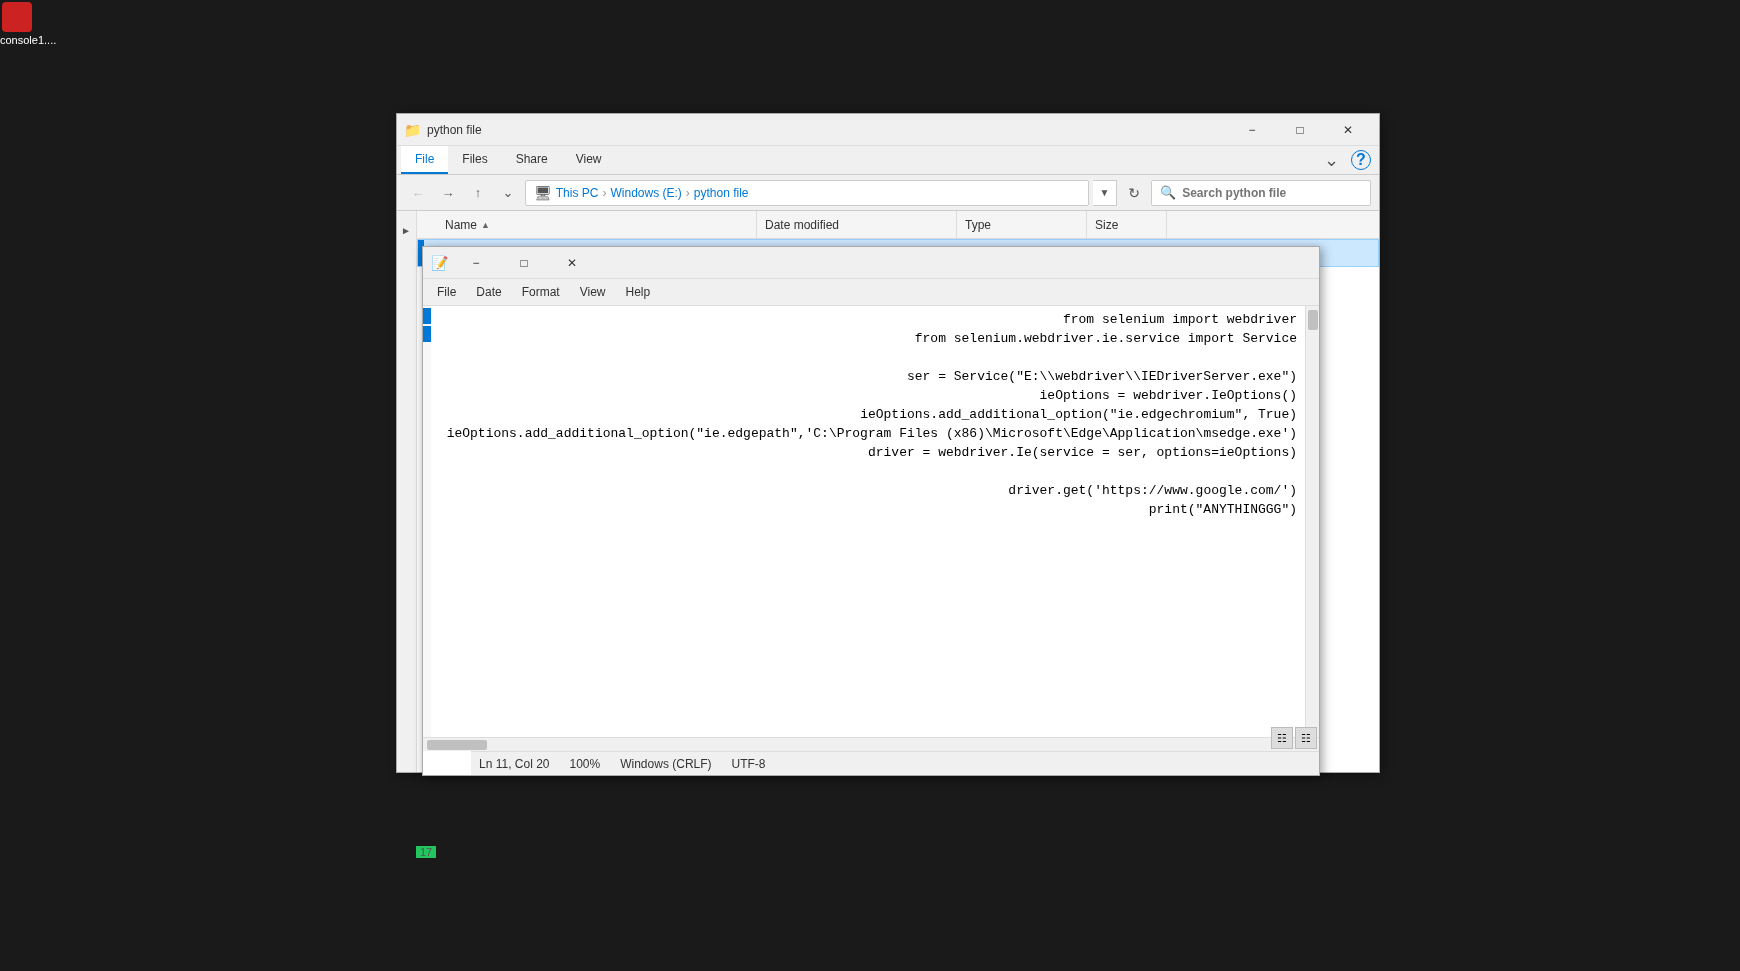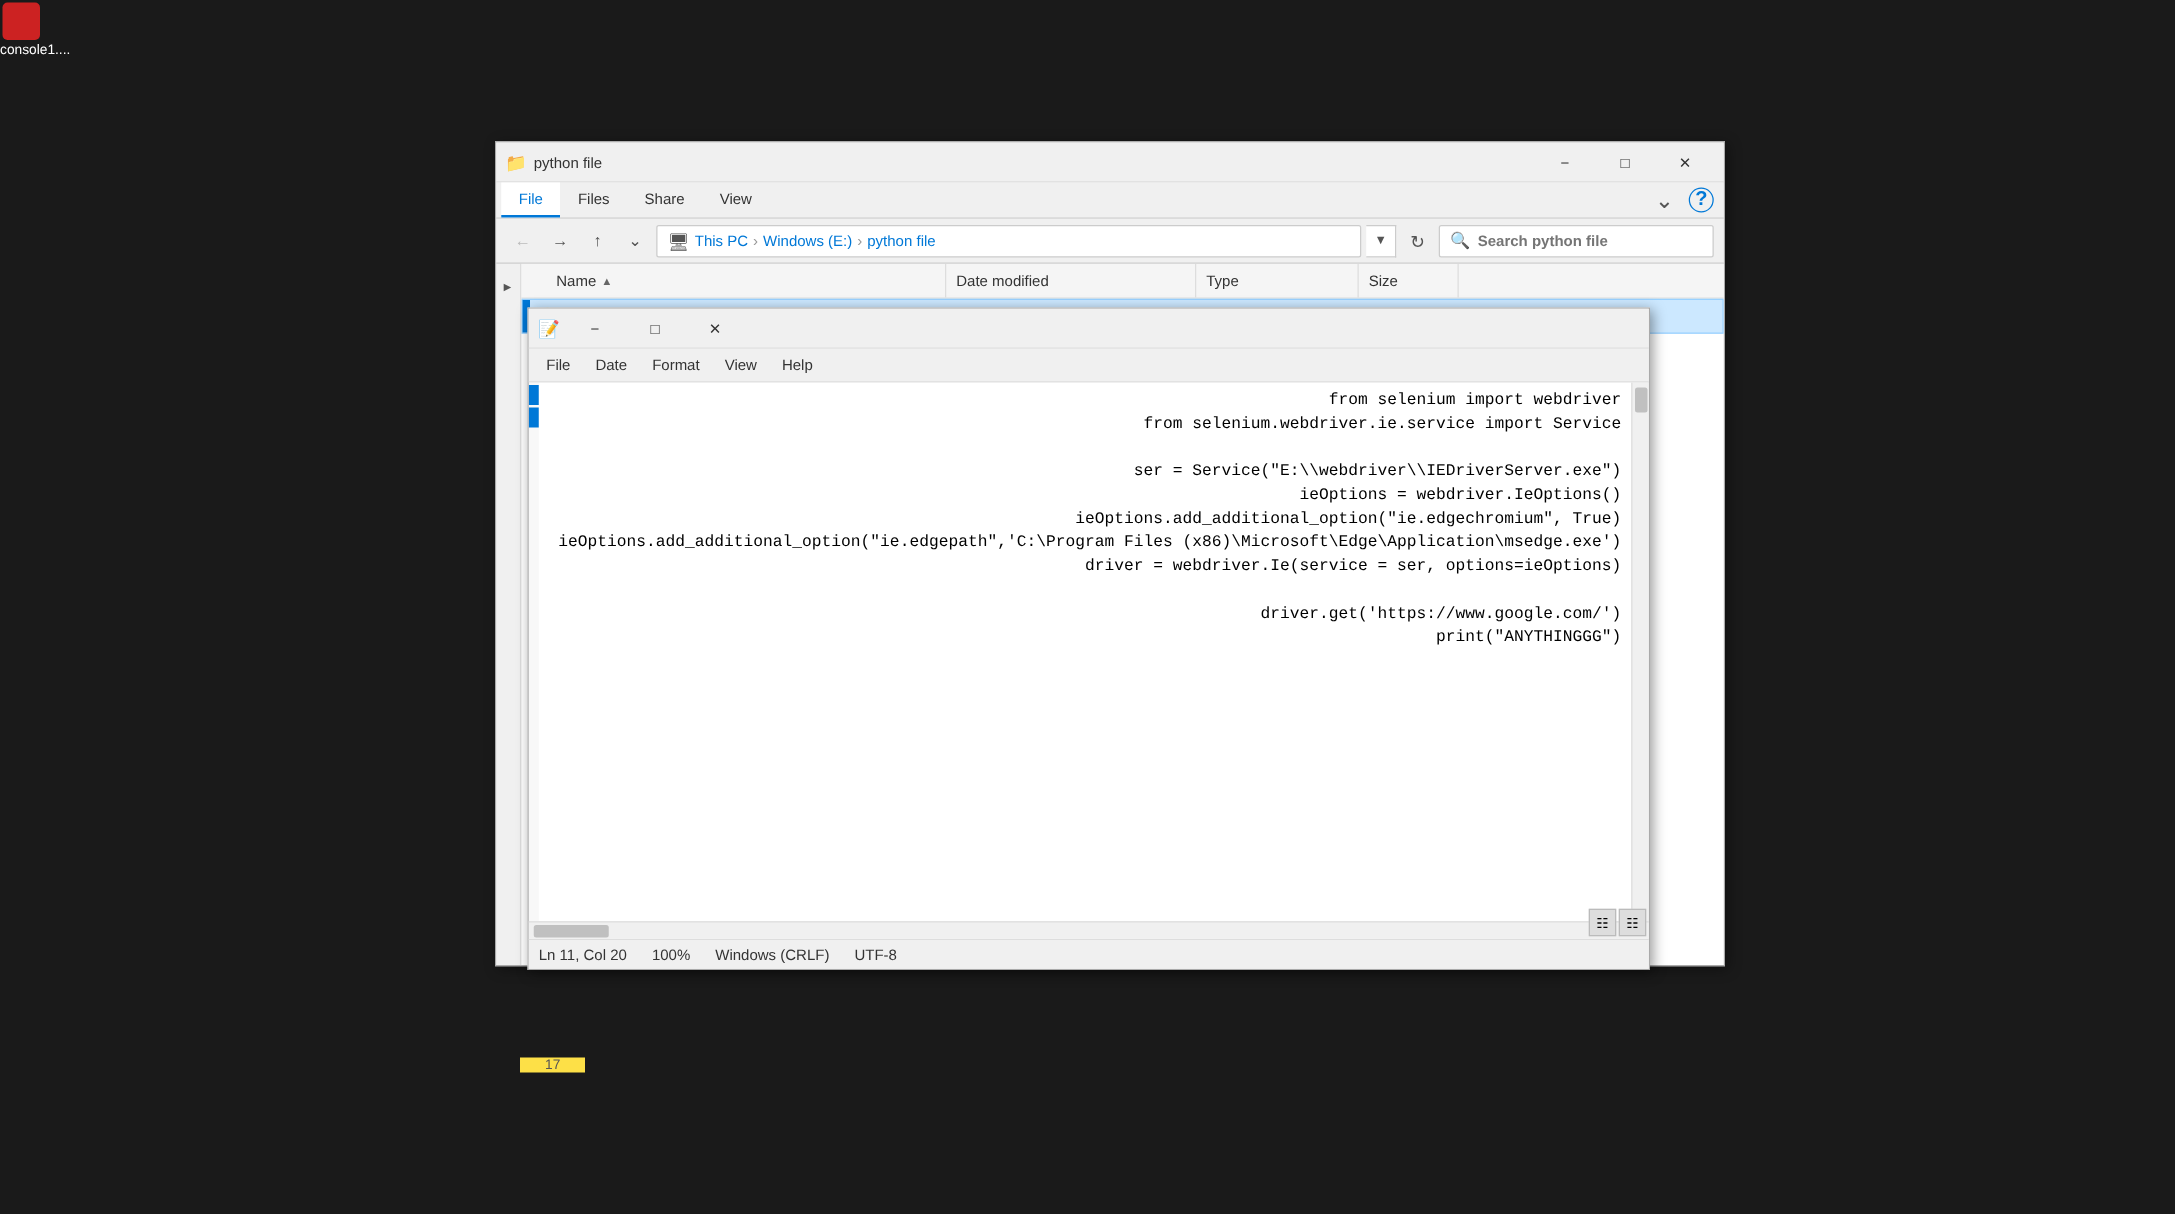--- a/index.html
+++ b/index.html
@@ -389,20 +389,21 @@
       height: 24px;
       background: #f0f0f0;
       border-top: 1px solid #ddd;
       display: flex;
       align-items: center;
       padding: 0 8px;
       flex-shrink: 0;
       font-size: 12px;
       color: #333;
       gap: 20px;
+      margin-left: 48px;
     }
     .status-item {
       display: flex;
       align-items: center;
     }
     .notepad-scrollbar-h {
       height: 14px;
       background: #f0f0f0;
       border-top: 1px solid #ddd;
       flex-shrink: 0;
@@ -579,13 +580,13 @@
     </div>
     <div class="status-item">
       <span>Windows (CRLF)</span>
     </div>
     <div class="status-item">
       <span>UTF-8</span>
     </div>
   </div>
 </div>
 
-<div style="position:absolute;top:846px;left:416px;font-size:11px;color:#555;background:#fde047;padding:0 20px;z-index:10;text-align:center;">17</div>
+<div style="position:absolute;top:846px;left:416px;font-size:11px;color:#555;background:#22c55e;padding:0 4px;z-index:10;text-align:center;">17</div>
 
 </body></html>

